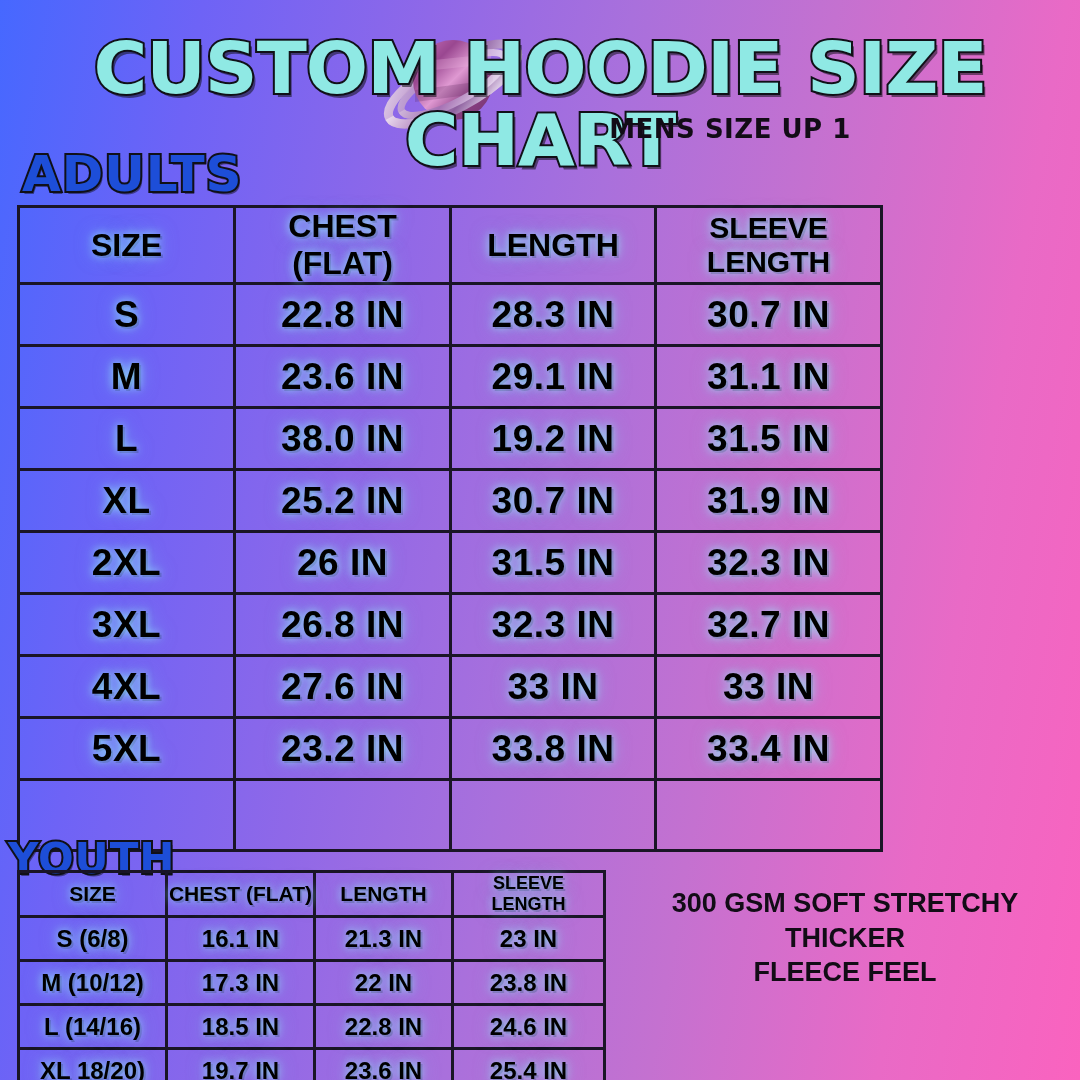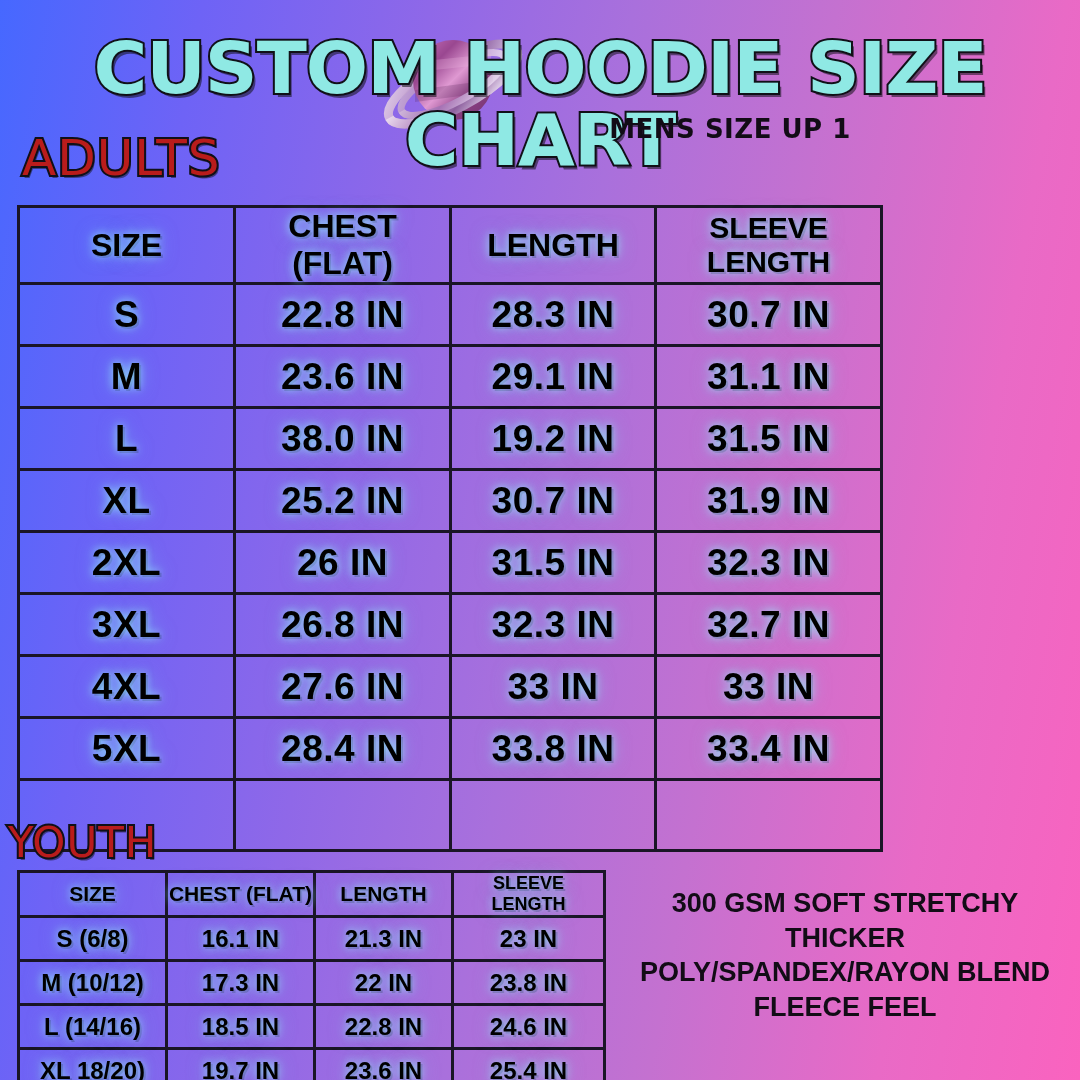--- a/index.html
+++ b/index.html
@@ -50,26 +50,27 @@
     -webkit-text-stroke: 4px #101018;
     paint-order: stroke fill;
     text-shadow: 3px 4px 0 rgba(16,16,24,0.55);
   }
 
   
   .sec-label {
     position: absolute;
     z-index: 3;
     font-family: "DejaVu Sans", sans-serif;
-    font-weight: normal;
-    color: #b91c1c;
+    font-weight: bold;
+    color: #1d4ed8;
     -webkit-text-stroke: 4px #101018;
     paint-order: stroke fill;
     line-height: 1;
     text-shadow: 2px 3px 0 rgba(16,16,24,0.5);
+    margin-top: 16px;
   }
   #adults-label {
     left: 22px;
     top: 133px;
     font-size: 50px;
     letter-spacing: 1px;
   }
   #youth-label {
     left: 8px;
     top: 822px;
@@ -286,21 +287,21 @@
       <td>32.7 IN</td>
     </tr>
     <tr>
       <td>4XL</td>
       <td>27.6 IN</td>
       <td>33 IN</td>
       <td>33 IN</td>
     </tr>
     <tr>
       <td>5XL</td>
-      <td>28.4 IN</td>
+      <td>23.2 IN</td>
       <td>33.8 IN</td>
       <td>33.4 IN</td>
     </tr>
     <tr class="blank-row">
       <td></td>
       <td></td>
       <td></td>
       <td></td>
     </tr>
   </tbody>
@@ -347,15 +348,14 @@
       <td>19.7 IN</td>
       <td>23.6 IN</td>
       <td>25.4 IN</td>
     </tr>
   </tbody>
 </table>
 
 <div class="fabric-note">
   <div>300 GSM SOFT STRETCHY</div>
   <div>THICKER</div>
-  <div>POLY/SPANDEX/RAYON BLEND</div>
   <div>FLEECE FEEL</div>
 </div>
 
 </body></html>

